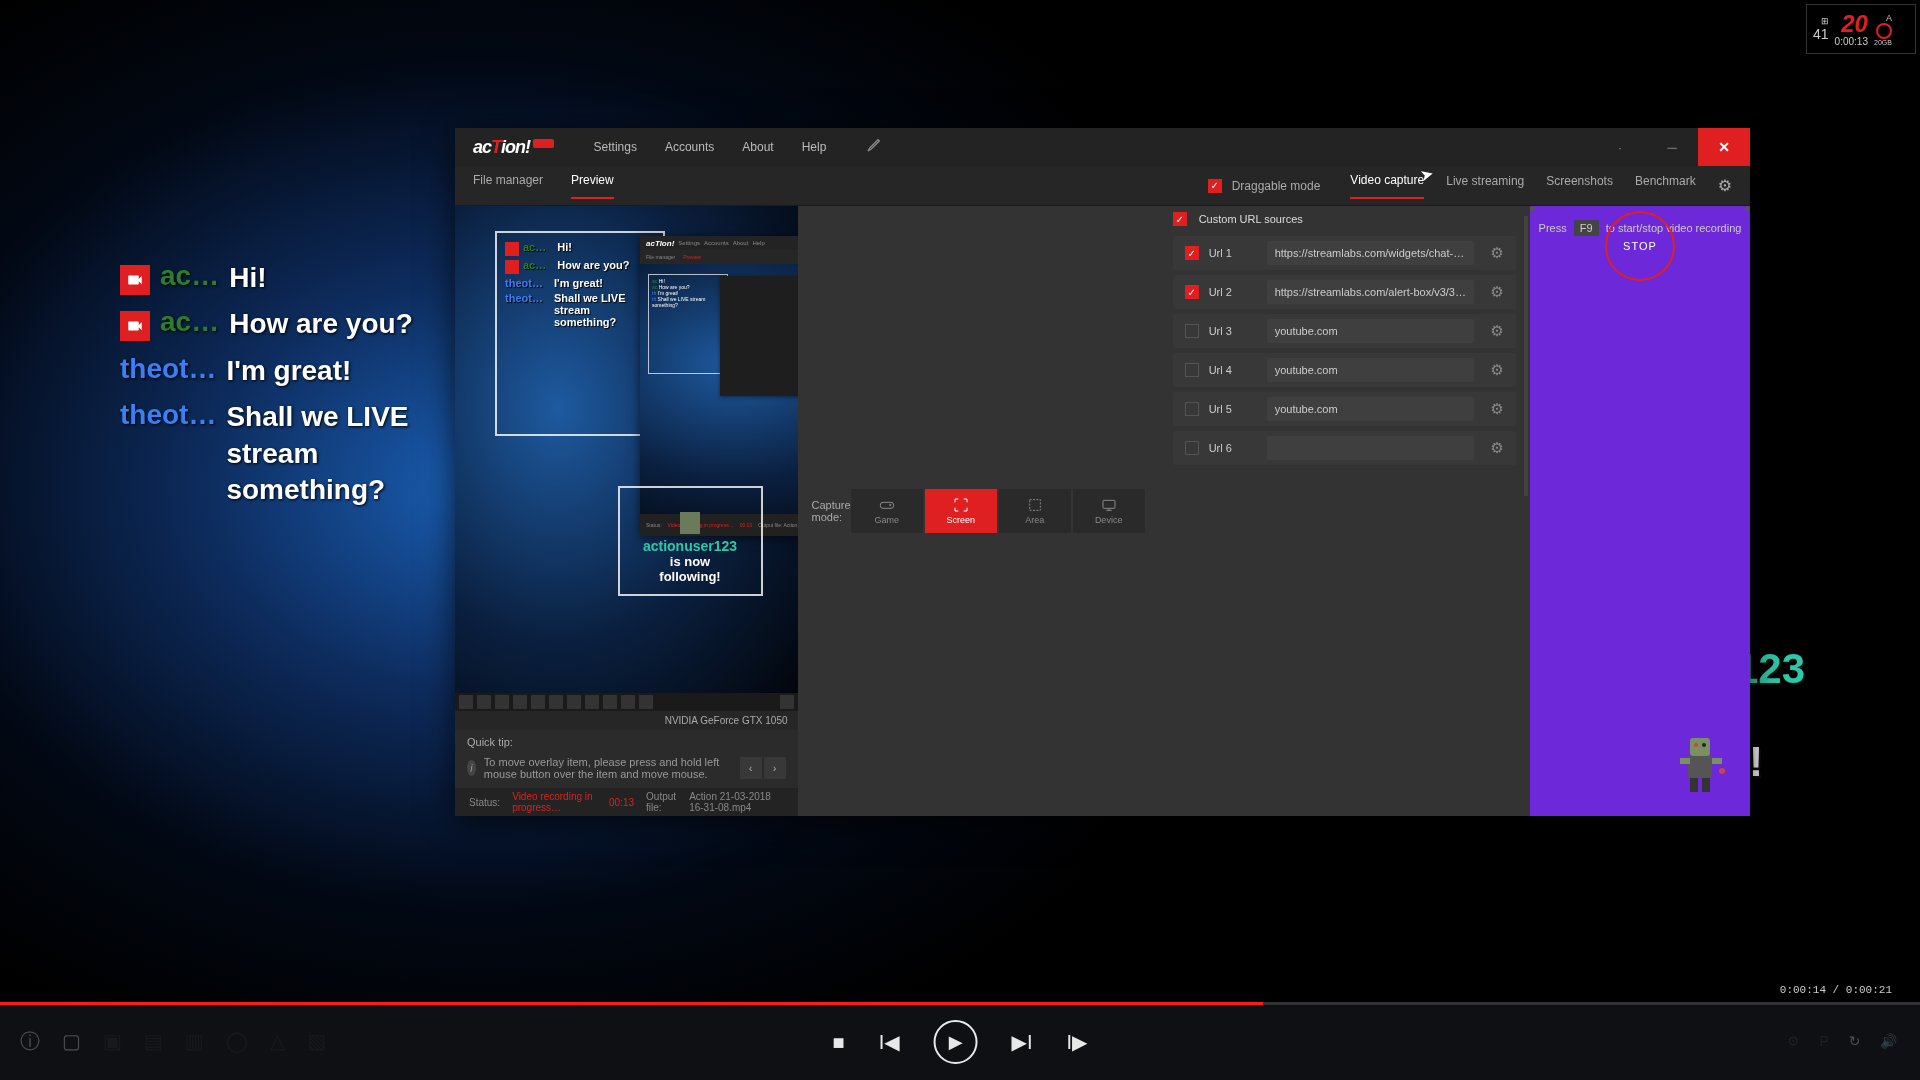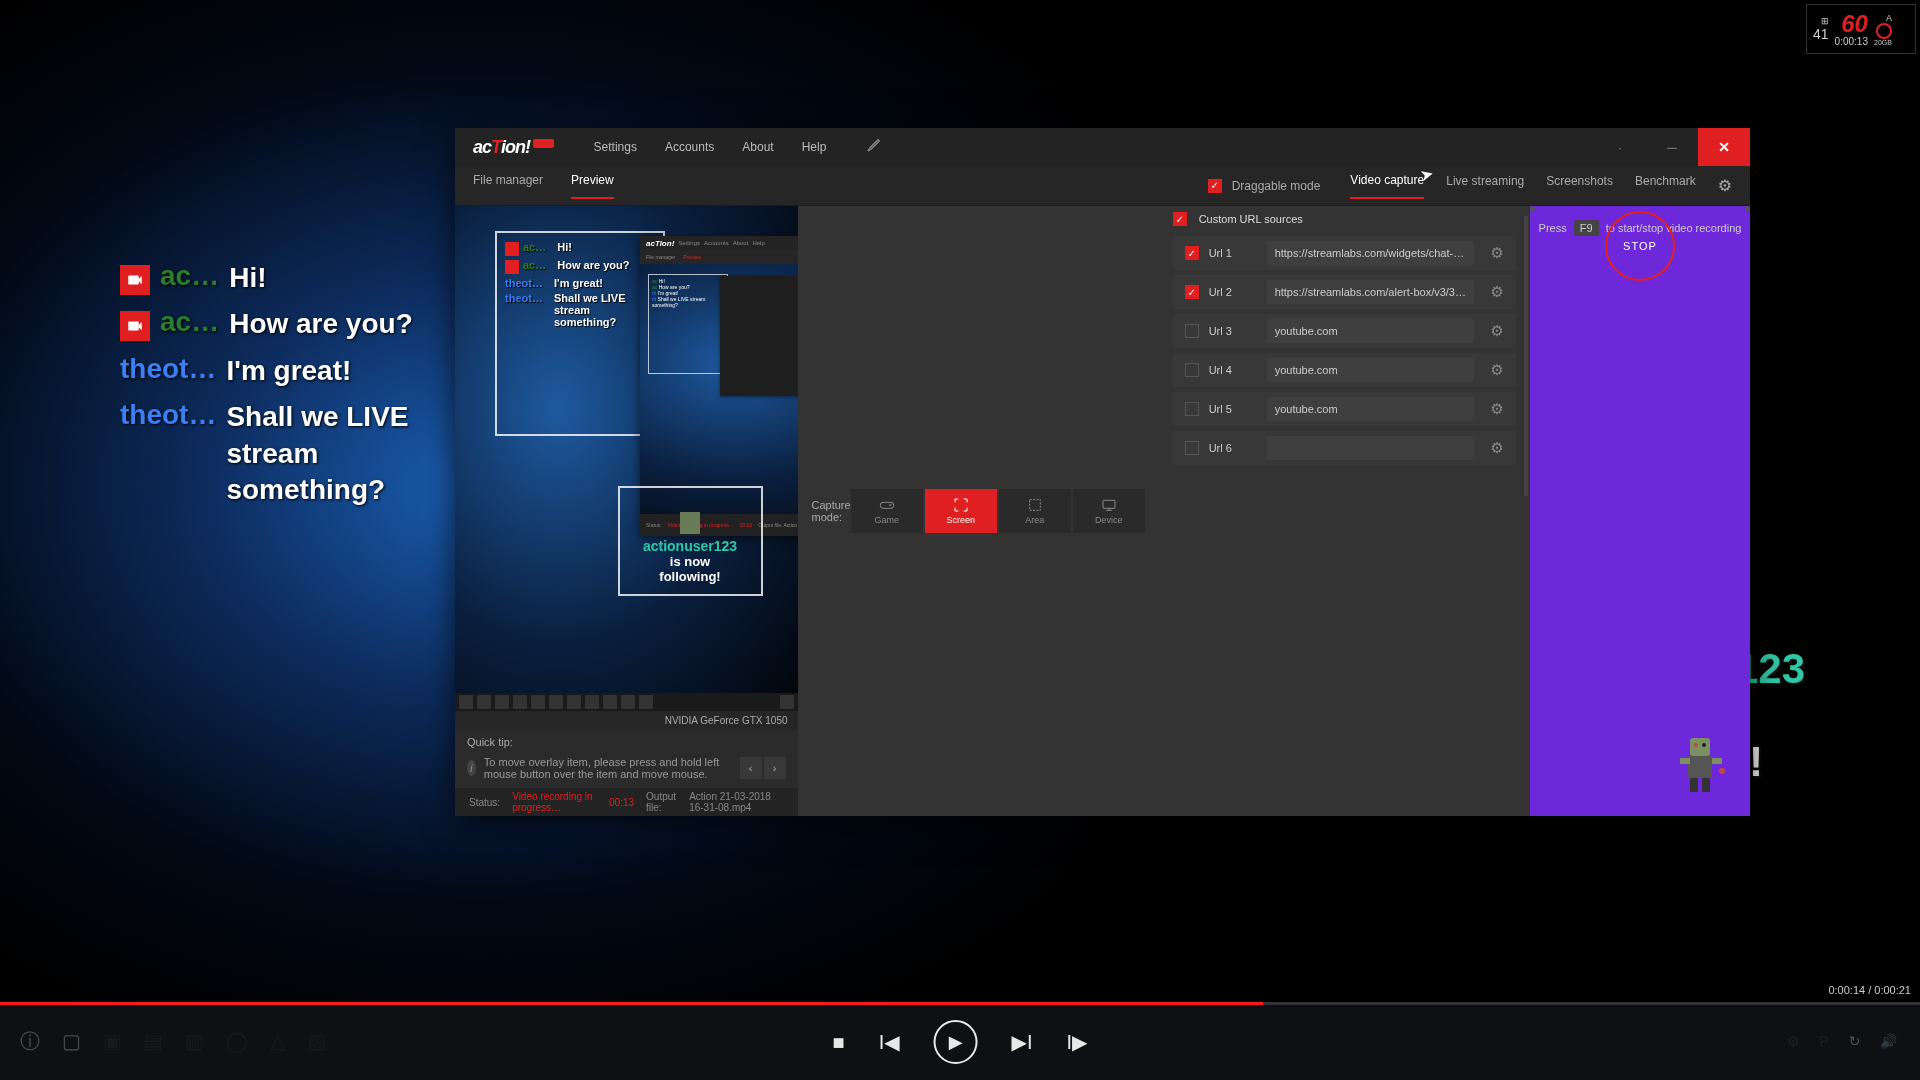--- a/index.html
+++ b/index.html
@@ -128,32 +128,32 @@
 
 .player { position: absolute; left: 0; bottom: 0; width: 100%; height: 78px; background: rgba(20,22,26,.72); display: flex; align-items: center;}
 .progress { position: absolute; top: 0; left: 0; width: 100%; height: 3px; background: rgba(255,255,255,.15);}
 .progress-fill { height: 100%; background: #ff1a1a; width: 65.8%;}
 .left-icons { display: flex; gap: 22px; padding-left: 20px; align-items: center; color: rgba(255,255,255,.25);}
 .left-icons div { font-size: 20px; }
 .center-controls { position: absolute; left: 50%; transform: translateX(-50%); display: flex; gap: 34px; align-items: center; top: 18px;}
 .ctrl-btn { color: #e8e8e8; font-size: 20px; cursor: pointer;}
 .play-btn { width: 44px; height: 44px; border: 2px solid #e8e8e8; border-radius: 50%; display: flex; align-items: center; justify-content: center; font-size: 18px;}
 .right-icons { margin-left: auto; display: flex; gap: 20px; padding-right: 22px; align-items: center; color: rgba(255,255,255,.25); font-size: 14px;}
-.time-label { position: absolute; right: 9px; top: -18px; font-size: 11px; color: #ccc;}
+.time-label { position: absolute; right: 28px; top: -18px; font-size: 11px; color: #ccc; font-family: Liberation Mono, monospace;}
 </style>
 </head>
 <body>
 
 <div class="fps-box">
   <div class="fps-col">
     <span style="color:#ccc;font-size:9px;">⊞</span>
     <span style="font-size:14px;color:#ccc;">41</span>
   </div>
   <div class="fps-col">
-    <span class="fps-num">60</span>
+    <span class="fps-num">20</span>
     <span class="fps-timer">0:00:13</span>
   </div>
   <div class="fps-col">
     <span style="color:#ccc;font-size:9px;">A</span>
     <span class="rec-dot"></span>
     <span style="font-size:7px;color:#ccc;">20GB</span>
   </div>
 </div>
 
 <div class="chat-overlay">

